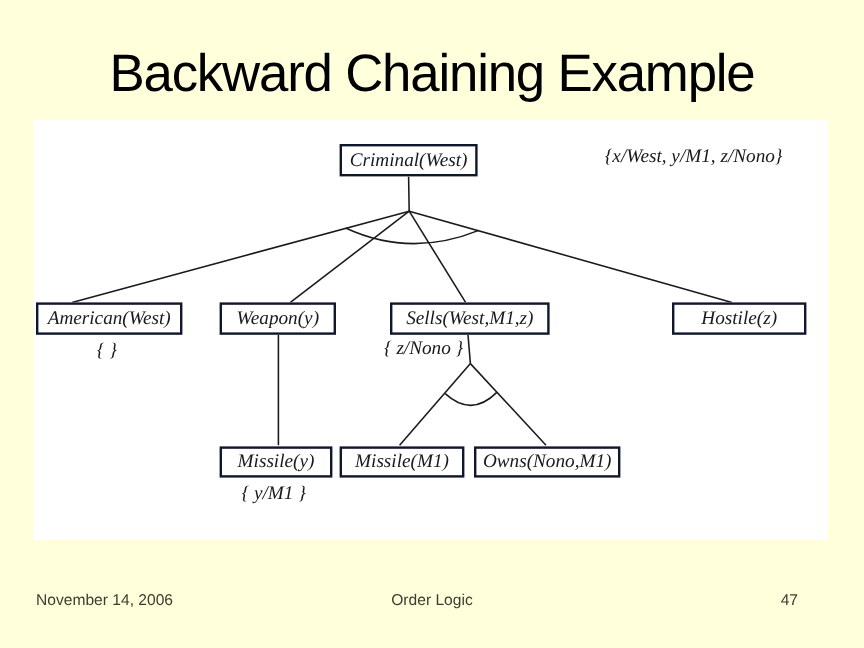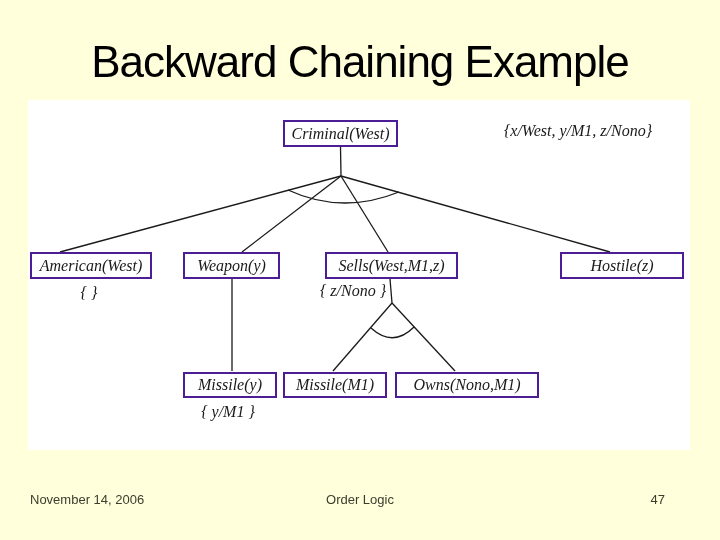--- a/index.html
+++ b/index.html
@@ -25,21 +25,21 @@
     left: 28px; top: 100px;
     width: 662px; height: 350px;
     background: #ffffff;
   }
   .diagram-panel svg {
     position: absolute; left: 0; top: 0;
   }
   .node-box {
     position: absolute;
     background: #fff;
-    border: 2px solid #4c1d95;
+    border: 2px solid #0f172a;
     box-sizing: border-box;
     display: flex;
     align-items: center;
     justify-content: center;
     font-family: "Liberation Serif", serif;
     font-style: italic;
     font-size: 16px;
     color: #1a1a1a;
     white-space: nowrap;
   }
@@ -49,24 +49,24 @@
     font-family: "Liberation Serif", serif;
     font-style: italic;
     font-size: 16px;
     color: #1a1a1a;
     white-space: nowrap;
   }
   #node-criminal   { left: 255px; top: 20px;  width: 115px; height: 27px; }
   #node-american   { left: 2px;   top: 152px; width: 122px; height: 27px; }
   #node-weapon     { left: 155px; top: 152px; width: 97px;  height: 27px; }
   #node-sells      { left: 297px; top: 152px; width: 133px; height: 27px; }
-  #node-hostile    { left: 532px; top: 152px; width: 124px; height: 27px; }
+  #node-hostile    { left: 532px; top: 152px; width: 112px; height: 27px; }
   #node-missile-y  { left: 155px; top: 272px; width: 94px;  height: 26px; }
   #node-missile-m1 { left: 255px; top: 272px; width: 104px; height: 26px; }
-  #node-owns       { left: 367px; top: 272px; width: 144px; height: 26px; }
+  #node-owns       { left: 367px; top: 272px; width: 122px; height: 26px; }
   #subst-top       { left: 550px; top: 22px; text-align: center;  }
   #subst-american  { left: 61px;  top: 184px; }
   #subst-sells     { left: 325px; top: 182px; text-align: right; }
   #subst-missile-y { left: 200px; top: 303px; }
   .footer {
     position: absolute;
     left: 0; top: 0; width: 720px; height: 540px;
     font-size: 13px;
     color: #3d3d2e;
     pointer-events: none;

